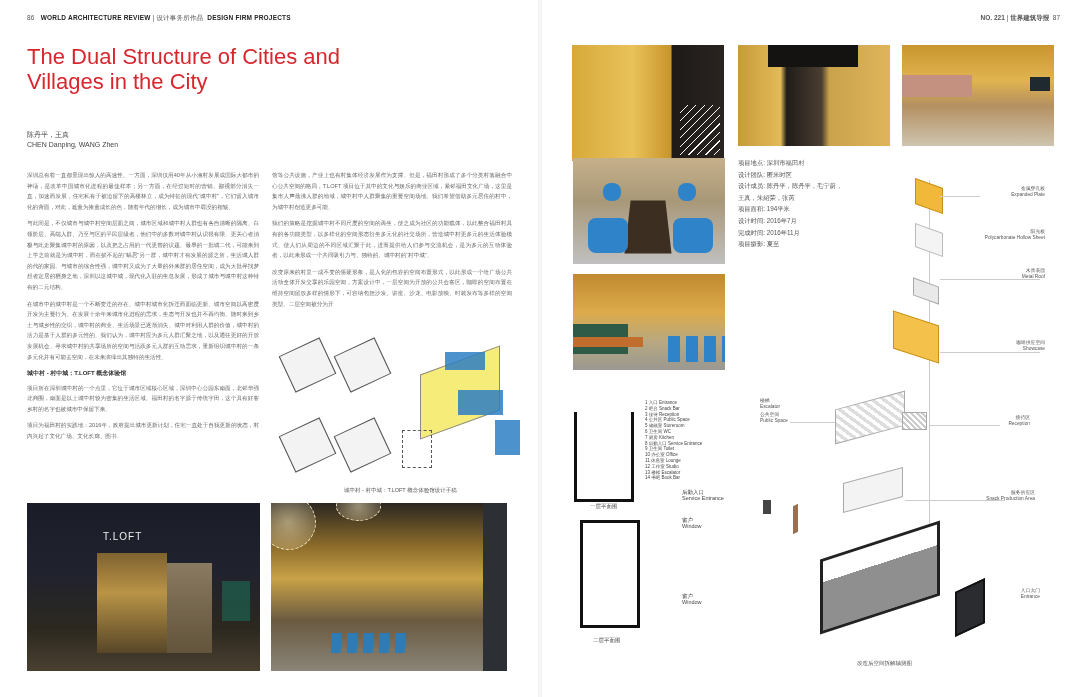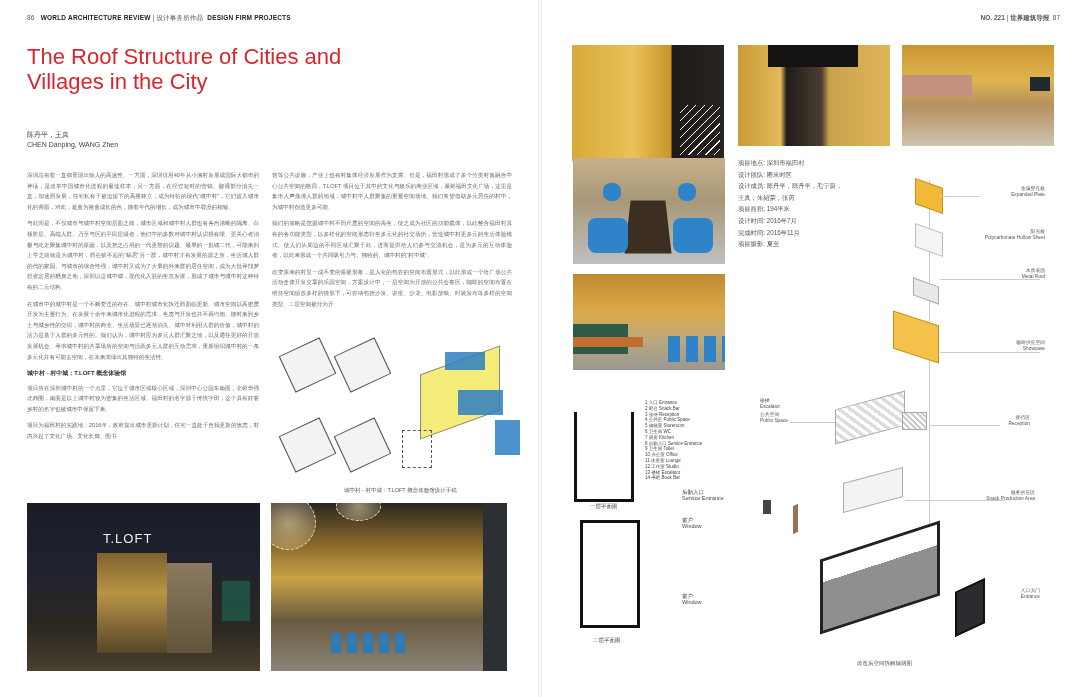--- a/index.html
+++ b/index.html
@@ -16,21 +16,21 @@
 .author-en{position:absolute;left:27px;top:141px;font-size:7px;color:#444}
 .col{position:absolute;font-size:5.6px;line-height:10.6px;color:#666;text-align:justify}
 .col p{margin-bottom:6px}
 .col1{left:27px;top:170px;width:232px}
 .col2{left:272px;top:170px;width:240px}
 .subhead{font-weight:bold;color:#333;font-size:6px;margin:6px 0 4px}
 .img{position:absolute;overflow:hidden}
 .photo-front{left:27px;top:503px;width:233px;height:168px;background:linear-gradient(180deg,#1a1c28 0%,#20222e 40%,#2c2820 75%,#4a4030 100%)}
 .photo-front .glass1{position:absolute;left:70px;top:50px;width:70px;height:100px;background:linear-gradient(180deg,#8a6a30,#c9a04a 40%,#5a4828);opacity:.9}
 .photo-front .glass2{position:absolute;left:140px;top:60px;width:45px;height:90px;background:linear-gradient(180deg,#9c8a6a,#6a5a40);opacity:.85}
-.photo-front .sign{position:absolute;left:76px;top:28px;color:#eee;font-size:13px;letter-spacing:1px}
+.photo-front .sign{position:absolute;left:76px;top:28px;color:#eee;font-size:10px;letter-spacing:1px}
 .photo-front .green{position:absolute;left:195px;top:78px;width:28px;height:40px;background:#1f5a4a;opacity:.8}
 .photo-int{left:271px;top:503px;width:236px;height:168px;background:linear-gradient(180deg,#2a2620 0%,#8a6a2a 25%,#c9a248 45%,#6a5a40 70%,#8a8478 100%)}
 .photo-int .board{position:absolute;right:0;top:0;width:24px;height:168px;background:#2c3034}
 .photo-int .chairs{position:absolute;left:60px;top:130px;width:80px;height:20px;background:repeating-linear-gradient(90deg,#2f7bb5 0 10px,transparent 10px 16px)}
 .photo-int .orb{position:absolute;border-radius:50%;border:1px dashed #f4e6c0;background:radial-gradient(circle,rgba(255,240,200,.5),rgba(255,230,180,.1))}
 .sketch{position:absolute;left:280px;top:330px;width:250px;height:160px}
 .sketch .yellow{position:absolute;left:140px;top:30px;width:80px;height:65px;background:#f5ec7a;border:1px solid #888;transform:skewY(-20deg)}
 .sketch .blue{position:absolute;background:#2d7fc4;opacity:.85}
 .sketch .box{position:absolute;border:1px solid #555;background:#f3f3f3}
 .sketch-caption{position:absolute;left:344px;top:487px;font-size:5.5px;color:#555}
@@ -64,21 +64,21 @@
 <body>
 
 <div class="page left">
   <div class="header-l">
     <span>86</span>&nbsp;&nbsp;
     <b>WORLD ARCHITECTURE REVIEW</b> | 
     <span>设计事务所作品</span>&nbsp;
     <b>DESIGN FIRM PROJECTS</b>
   </div>
 
-  <h1 class="title-en">The Roof Structure of Cities and Villages in the City</h1>
+  <h1 class="title-en">The Dual Structure of Cities and Villages in the City</h1>
   <div class="author-cn">陈丹平，王真</div>
   <div class="author-en">CHEN Danping, WANG Zhen</div>
 
   <div class="col col1">
     <p>深圳总有着一直都呈现出惊人的高速性。一方面，深圳仅用40年从小渔村发展成国际大都市的神话，是改革中国城市化进程的最佳样本；另一方面，在经过短时的营销、鄙视部分消失一直，加速而发展，住宅私有于被迫留下的高楼林立，成为特征的现代“城中村”，它们留入城市化的背面，对此，遮盖为掩盖成长的色，随着年代的增长，成为城市中尋没的褶皱。</p>
     <p>与此同是，不仅城市与城中村空间层面之间，城市区域和城中村人群也有各自清晰的隔离。白领阶层、高端人群、乃至与区的平民层级者，他们中的多数对城中村认识很有限。更关心者消极与此走聚集城中村的原因，以及把之占用的一代更替的议题。最早的一批城二代，可能来到上学之前就是为城中村，而在蚁不起的“蜗居”另一群，城中村才有发展的源之所，生活城人群的代的家园。与城市的综合性强，城中村又成为了大量的外来群的居住空间，成为大批寻找梦想者定居的栖身之地，深圳以这城中城，现代化入驻的生息发展，形成了城市与城中村这种特有的二元结构。</p>
     <p>在城市中的城中村是一个不断变迁的存在。城中村城市化拆迁而面临更新、城市空间以高密度开发为主要行为。在发展十余年来城市化进程的需求，生态与开发也并不再均衡。随时来到乡土与城乡性的交织，城中村的商业、生活场景已逐渐消失。城中对利用人群的价值，城中村的活力是基于人群的多元性的。我们认为，城中村应为多元人群汇聚之地，以及通往更好的开放发展机会。寻求城中村的共享场所的空间与活跃多元人群的互动需求，重新组织城中村的一条多元化并有可能去空间，在未来演绎出其独特的生活性。</p>
     <div class="subhead">城中村 - 村中城：T.LOFT 概念体验馆</div>
     <p>项目所在深圳城中村的一个点里，它位于城市区域核心区域，深圳中心公园东南面，北邻华强北商圈，南面是以上城中村较为密集的生活区域。福田村的名字源于传统字田，这个具有好客乡村的名字也被城市中保留下来。</p>
     <p>项目为福田村的实践地：2016年，政府提出城市更新计划，住宅一直处于自我更新的状态，村内兴起了文化广场、文化长廊、图书</p>

